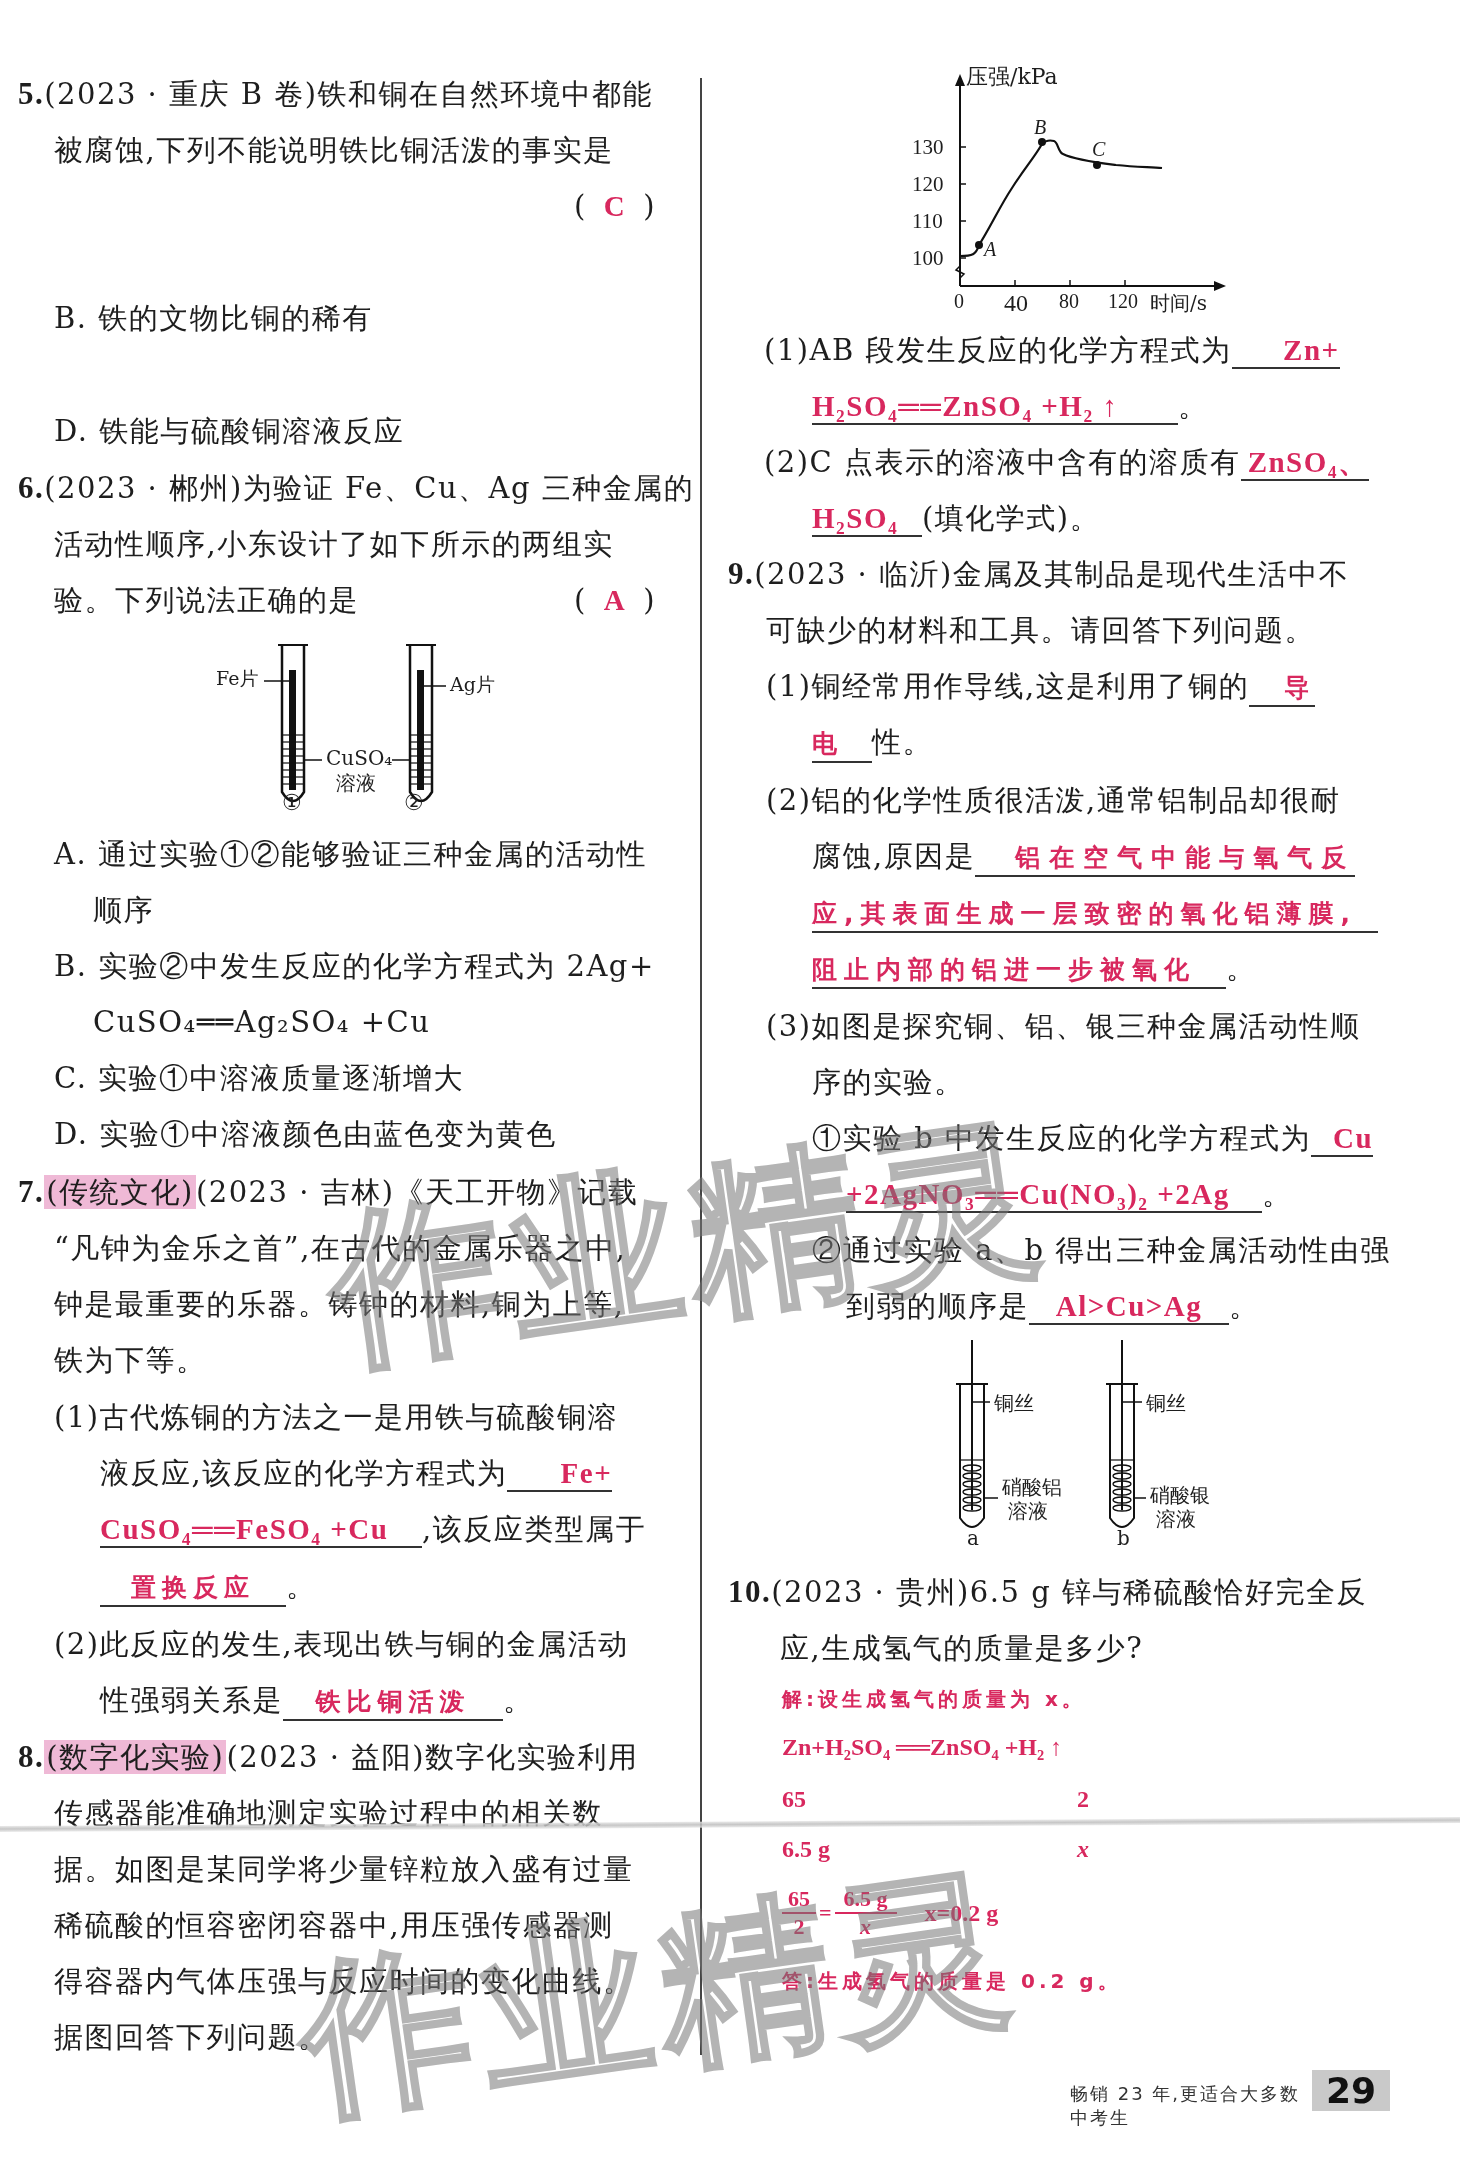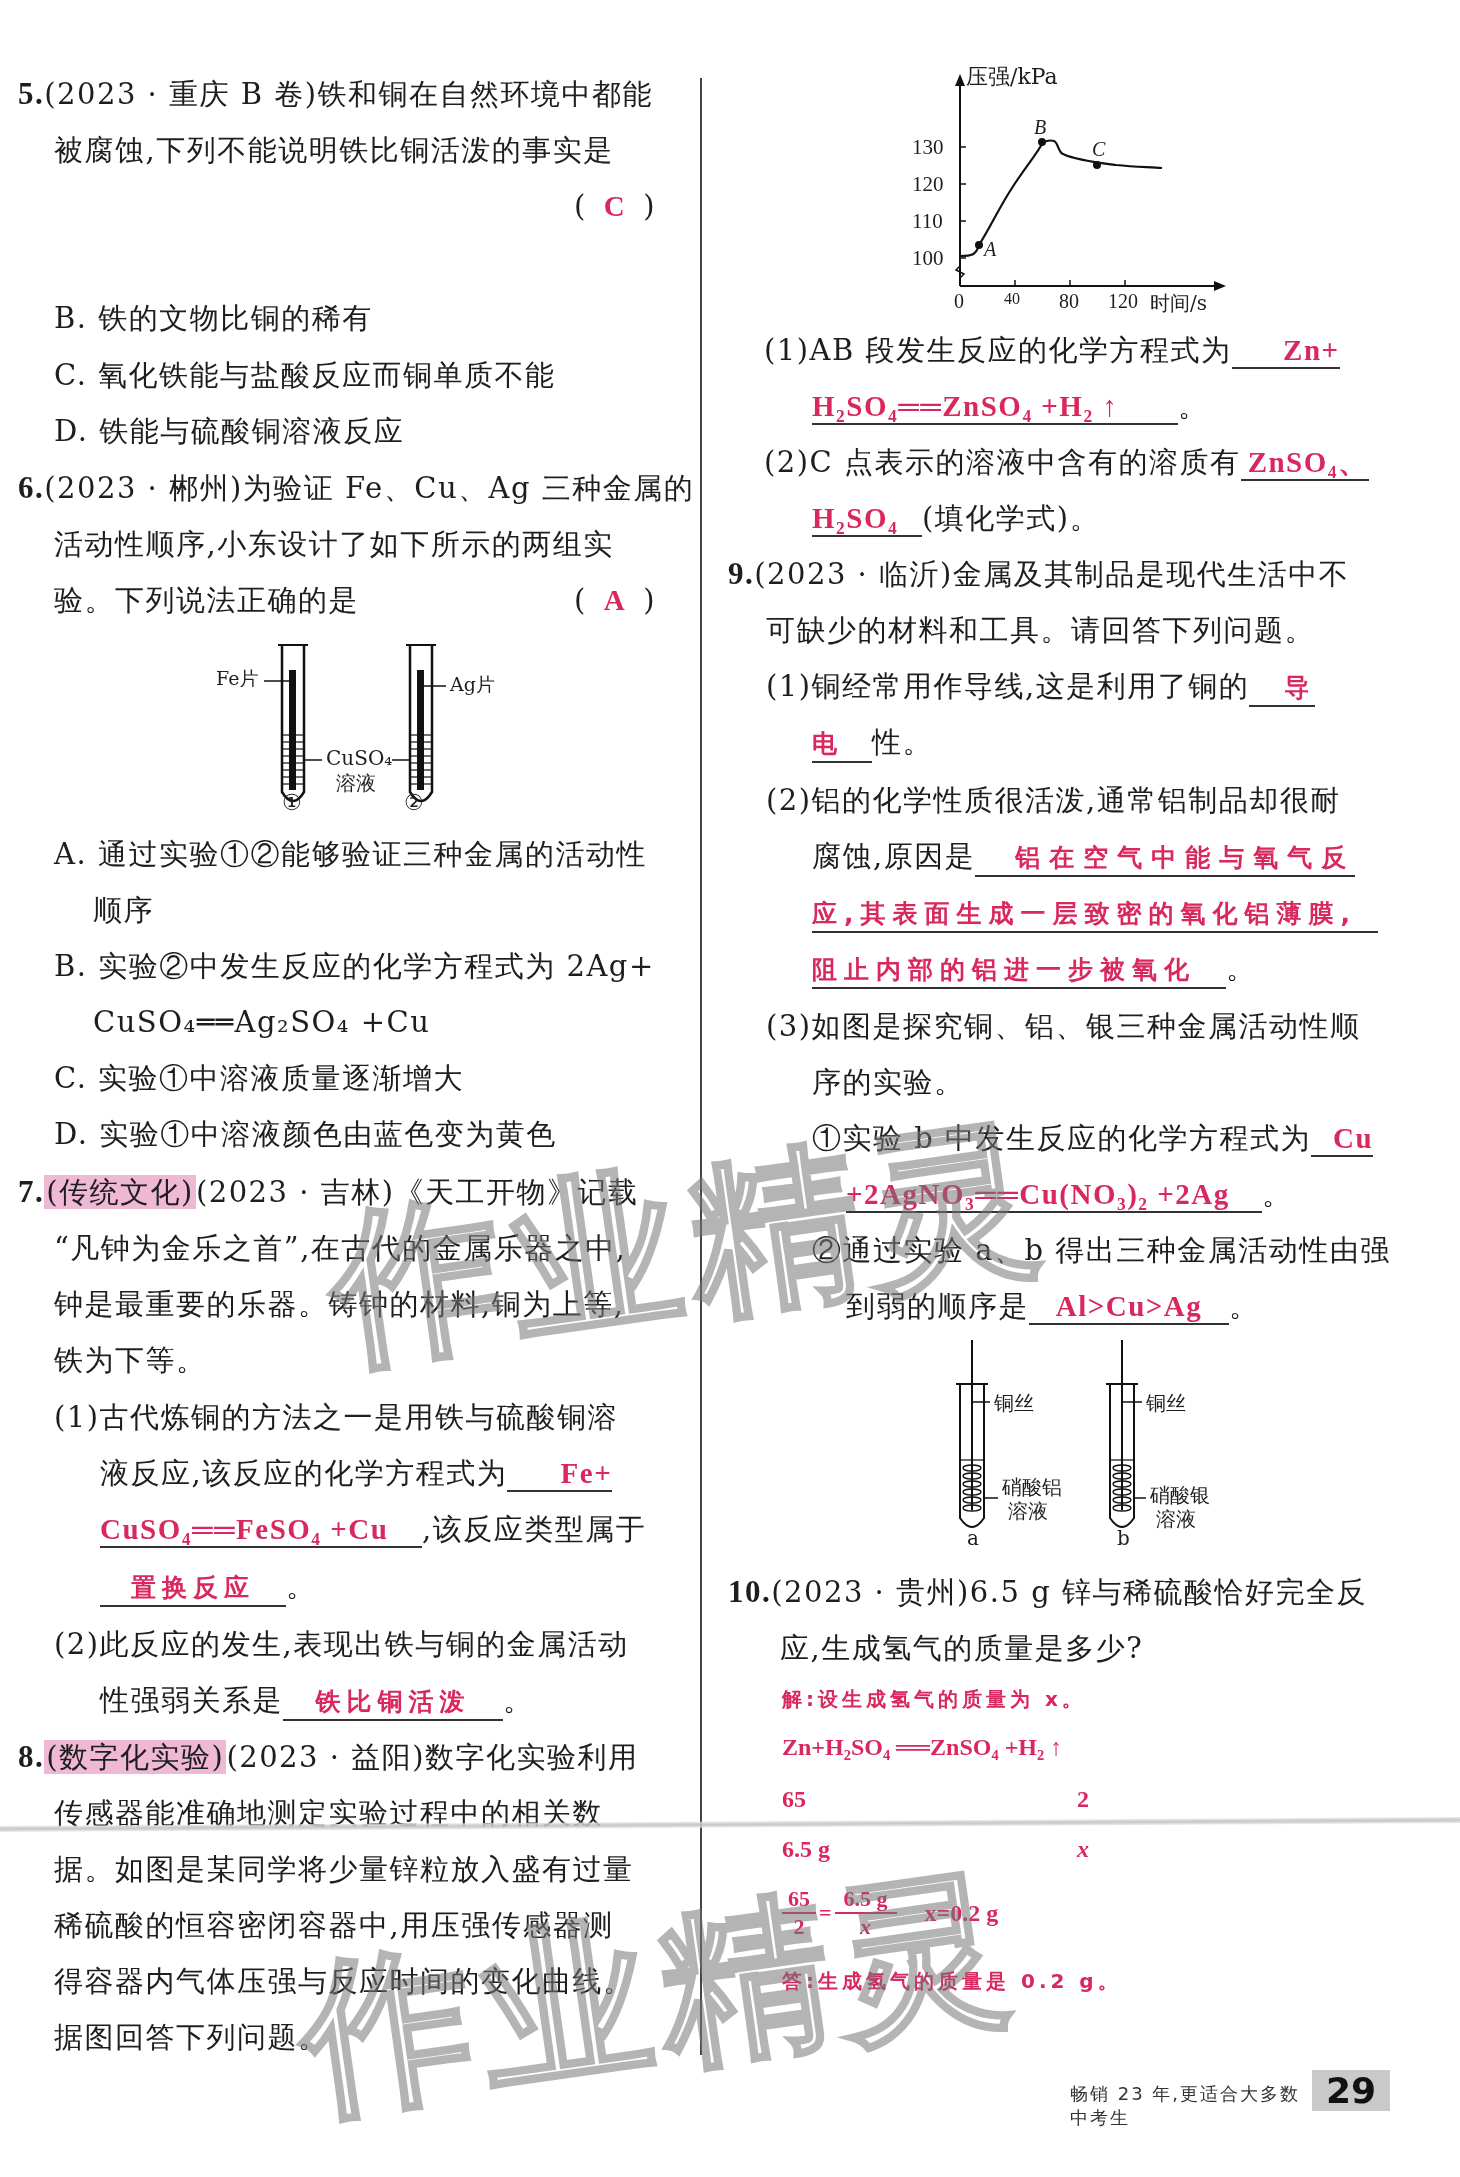--- a/index.html
+++ b/index.html
@@ -28,21 +28,20 @@
   <div class="divider"></div>
 
   <div class="line" style="left:18px; top:74px;">
     <span class="qnum">5.</span><span>(2023 · 重庆 B 卷)铁和铜在自然环境中都能</span>
   </div>
   <div class="line" style="left:54px; top:130px;">被腐蚀,下列不能说明铁比铜活泼的事实是</div>
   <div class="bracket" style="left:574px; top:186px;">
     ( &nbsp;<span class="ans">C</span>&nbsp; )
   </div>
   <div class="line" style="left:54px; top:298px;">B. 铁的文物比铜的稀有</div>
-  <div class="line" style="left:54px; top:355px;">C. 氧化铁能与盐酸反应而铜单质不能</div>
   <div class="line" style="left:54px; top:411px;">D. 铁能与硫酸铜溶液反应</div>
 
   <div class="line" style="left:18px; top:468px;">
     <span class="qnum">6.</span><span>(2023 · 郴州)为验证 Fe、Cu、Ag 三种金属的</span>
   </div>
   <div class="line" style="left:54px; top:524px;">活动性顺序,小东设计了如下所示的两组实</div>
   <div class="line" style="left:54px; top:580px;">验。下列说法正确的是</div>
   <div class="bracket" style="left:574px; top:580px;">
     ( &nbsp;<span class="ans">A</span>&nbsp; )
   </div>
@@ -151,21 +150,21 @@
       <circle cx="79" cy="179" r="4" fill="#111"></circle>
       <circle cx="142" cy="76" r="4" fill="#111"></circle>
       <circle cx="197" cy="99" r="4" fill="#111"></circle>
     </svg>
     <span class="abs" style="left:66px; top:-4px; font-size:22px;">压强/kPa</span>
     <span class="abs" style="left:12px; top:180px; font-size:21px; font-family:'Liberation Serif',serif;">100</span>
     <span class="abs" style="left:12px; top:143px; font-size:21px; font-family:'Liberation Serif',serif;">110</span>
     <span class="abs" style="left:12px; top:106px; font-size:21px; font-family:'Liberation Serif',serif;">120</span>
     <span class="abs" style="left:12px; top:69px; font-size:21px; font-family:'Liberation Serif',serif;">130</span>
     <span class="abs" style="left:54px; top:224px; font-size:20px; font-family:'Liberation Serif',serif;">0</span>
-    <span class="abs" style="left:104px; top:224px; font-size:16px; font-family:'Liberation Serif',serif;">40</span>
+    <span class="abs" style="left:104px; top:224px; font-size:24px; font-family:'Liberation Serif',serif;">40</span>
     <span class="abs" style="left:159px; top:224px; font-size:20px; font-family:'Liberation Serif',serif;">80</span>
     <span class="abs" style="left:208px; top:224px; font-size:20px; font-family:'Liberation Serif',serif;">120</span>
     <span class="abs" style="left:250px; top:224px; font-size:20px;">时间/s</span>
     <span class="abs" style="left:84px; top:172px; font-size:20px; font-style:italic; font-family:'Liberation Serif',serif;">A</span>
     <span class="abs" style="left:134px; top:50px; font-size:20px; font-style:italic; font-family:'Liberation Serif',serif;">B</span>
     <span class="abs" style="left:192px; top:72px; font-size:20px; font-style:italic; font-family:'Liberation Serif',serif;">C</span>
   </div>
 
   <div class="line" style="left:764px; top:330px;">
     <span>(1)AB 段发生反应的化学方程式为</span><span class="blank" style="width:108px; text-align:right;"><span class="ans">Zn+</span></span>

